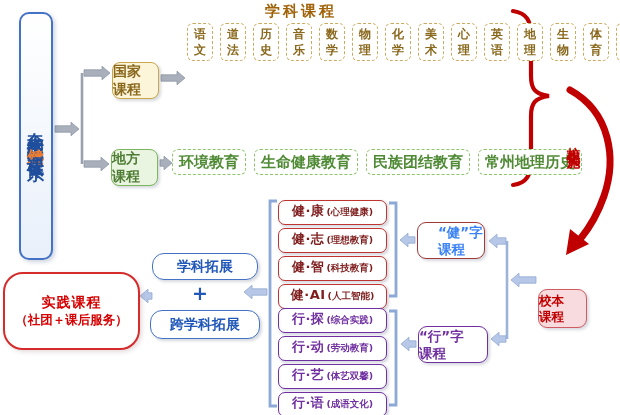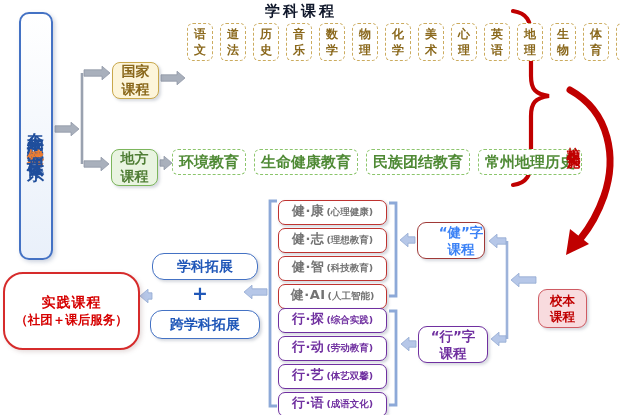--- a/index.html
+++ b/index.html
@@ -10,22 +10,22 @@
 
   
   #root-box{left:19px;top:12px;width:34px;height:248px;border:2px solid #4472c4;border-radius:10px;
             background:linear-gradient(180deg,#ffffff,#e9f0fa);box-shadow:2px 2px 4px rgba(90,110,150,.30);
             display:flex;align-items:center;justify-content:center;}
   #root-box .vtext{writing-mode:vertical-rl;text-orientation:upright;font-size:17px;letter-spacing:3px;
                    color:#1f4e9c;line-height:30px;}
   #root-box .hl{color:#ed7d31;}
 
   
-  .title-gold{left:249px;top:2px;width:104px;text-align:center;font-size:15px;letter-spacing:3px;color:#0f172a;}
-  .pill{border-radius:8px;display:flex;flex-direction:column;align-items:center;justify-content:center;
+  .title-gold{left:249px;top:2px;width:104px;text-align:center;font-size:15px;letter-spacing:3px;color:#a16207;}
+  .pill{border-radius:8px;display:flex;flex-direction:column;justify-content:center;
         line-height:1.22;font-size:14px;box-shadow:2px 2px 3px rgba(120,130,150,.30);}
   #national-box{left:112px;top:62px;width:47px;height:37px;background:#fdf5da;border:1.5px solid #c9a84c;color:#8a681c;}
   #local-box{left:111px;top:149px;width:47px;height:37px;background:#e9f4e1;border:1.5px solid #7cb65c;color:#4f7d35;}
   #school-box{left:538px;top:258px;width:49px;height:39px;background:#f8dbde;border:1.5px solid #cf5b63;color:#c00000;font-size:12.5px;border-radius:9px;margin-top:31px;}
   #jian-box{left:417px;top:222px;width:68px;height:37px;background:#fff;border:1.8px solid #a03937;color:#3b82f6;font-size:13.5px;border-radius:9px;padding-left:20px;}
   #xing-box{left:418px;top:326px;width:70px;height:37px;background:#fff;border:1.8px solid #7030a0;color:#7030a0;font-size:13.5px;border-radius:9px;}
 
   #subject-grid{left:187px;top:23px;display:flex;flex-direction:row;gap:7px;}
   .srow{display:flex;gap:7px;}
   .subj{border:1.6px dashed #cbab5e;border-radius:6px;padding:2px 6px;font-size:12px;color:#8a681c;background:#fff;line-height:16px;}
@@ -34,21 +34,21 @@
   .gitem{border:1.6px dashed #8cc56c;border-radius:6px;padding:4px 6px;font-size:15px;color:#4f8a35;background:#fff;line-height:16px;}
 
   #impl-label{left:565px;top:136px;width:18px;writing-mode:vertical-rl;text-orientation:upright;
               font-size:13.5px;letter-spacing:2px;color:#c00000;}
 
   .clist{left:278px;width:109px;display:flex;flex-direction:column;gap:3px;}
   #jian-list{top:200px;} #xing-list{top:308px;}
   .citem{height:22px;border-radius:7px;background:#fff;display:flex;align-items:baseline;justify-content:center;
          gap:2px;box-shadow:1.5px 1.5px 2.5px rgba(120,130,150,.30);padding-top:1px;}
   .citem .main{font-size:13px;letter-spacing:.5px;} .citem .sub{font-size:9.5px;}
-  .jr{border:1.5px solid #bf3330;color:#737373;} .xp{border:1.5px solid #7030a0;color:#7030a0;}
+  .jr{border:1.5px solid #bf3330;color:#7f1d1d;} .xp{border:1.5px solid #7030a0;color:#7030a0;}
 
   .ext{border:1.8px solid #4472c4;border-radius:12px;background:#fff;color:#2057b8;font-size:14px;
        display:flex;align-items:center;justify-content:center;box-shadow:2px 2px 3px rgba(120,130,150,.30);}
   #ext-subject{left:152px;top:253px;width:106px;height:27px;}
   #plus-sign{left:186px;top:279px;width:28px;height:28px;display:flex;align-items:center;justify-content:center;
              color:#2057b8;font-size:19px;}
   #ext-cross{left:150px;top:310px;width:110px;height:29px;}
 
   #practice-box{left:3px;top:272px;width:137px;height:78px;border:2px solid #d62b2b;border-radius:20px;background:#fff;
                 color:#d60000;display:flex;flex-direction:column;align-items:center;justify-content:center;

